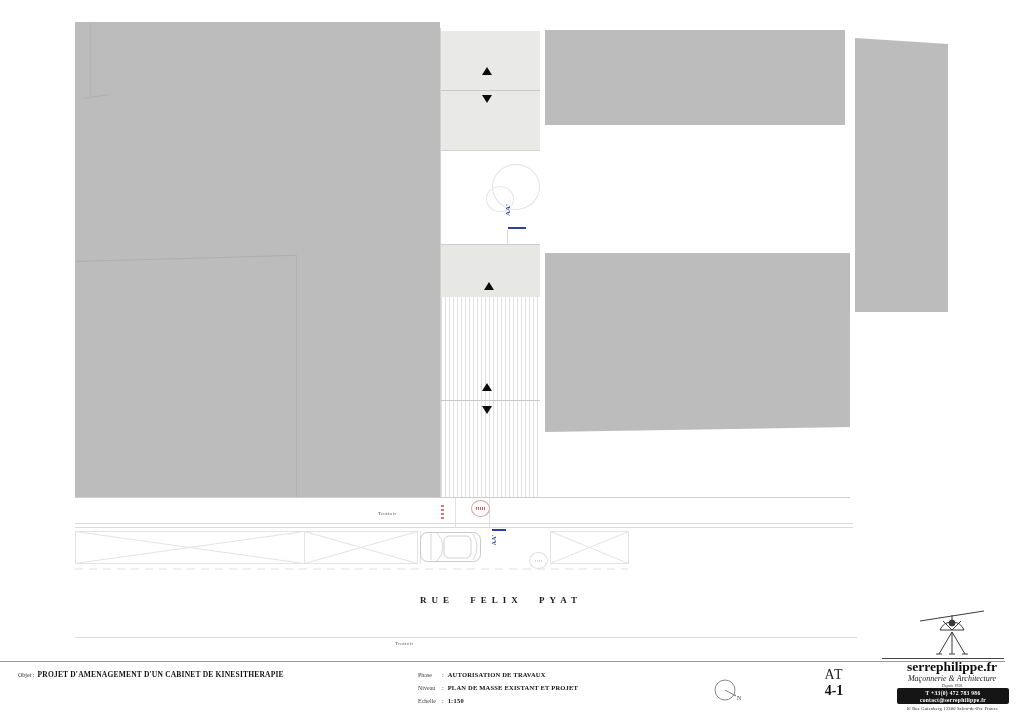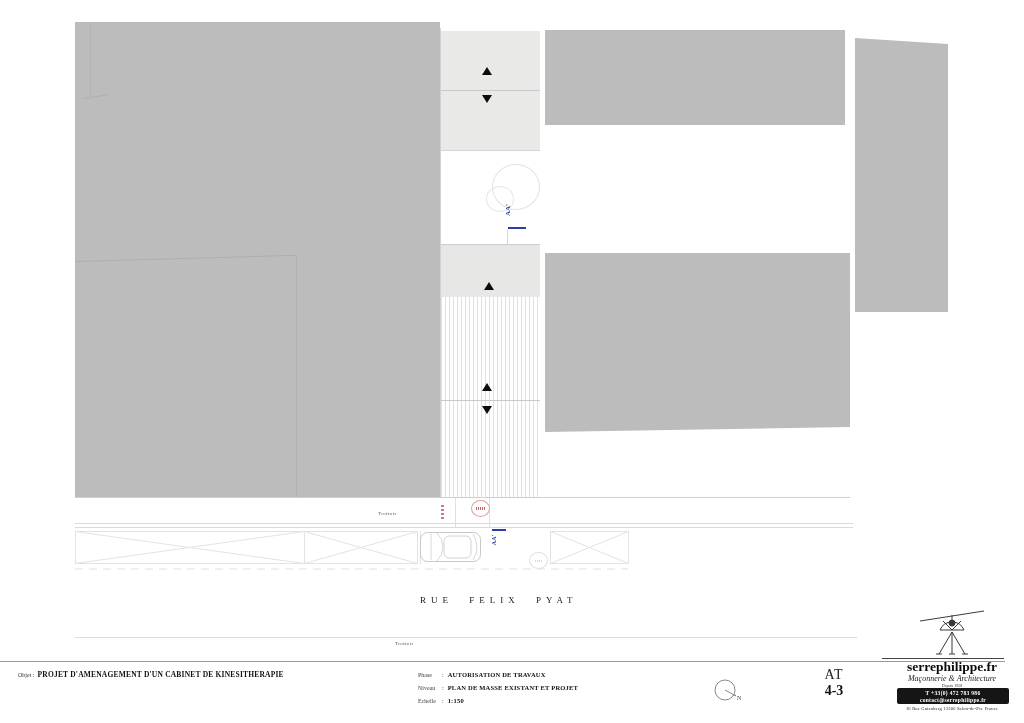--- a/index.html
+++ b/index.html
@@ -93,21 +93,21 @@
     </g>
   </svg>
 
   <div class="abs" style="left:492px;top:529px;width:14px;height:2px;background:#2e3fa3;"></div>
   <div class="abs rot90 blue center" style="left:486px;top:537px;width:16px;font-size:6px;font-weight:bold;">AA'</div>
 
   <div class="abs" style="left:529px;top:552px;width:17px;height:15px;border:1px solid #e0e0e0;border-radius:50%;display:flex;align-items:center;justify-content:center;">
     <div style="width:8px;height:2px;background:repeating-linear-gradient(90deg,#d8d8d8 0 1px,transparent 1px 2px);"></div>
   </div>
 
-  <div class="abs" style="left:420px;top:595px;font-size:9px;font-weight:normal;letter-spacing:5px;word-spacing:9px;color:#1a1a1a;">RUE FELIX PYAT</div>
+  <div class="abs" style="left:420px;top:595px;font-size:9px;font-weight:bold;letter-spacing:5px;word-spacing:9px;color:#1a1a1a;">RUE FELIX PYAT</div>
 
   <div class="abs" style="left:75px;top:637px;width:782px;height:1px;background:#dcdcdc;"></div>
   <div class="abs tiny" style="left:395px;top:641px;">Trottoir</div>
 
   <div class="abs" style="left:0;top:661px;width:1005px;height:1px;background:#999;"></div>
 
   <div class="abs row" style="left:18px;top:670px;gap:3px;">
     <span style="font-size:6px;color:#333;">Objet :</span>
     <span style="font-size:7.5px;font-weight:bold;letter-spacing:.2px;">PROJET D'AMENAGEMENT D'UN CABINET DE KINESITHERAPIE</span>
   </div>
@@ -129,21 +129,21 @@
   </div>
 
   <svg class="abs" style="left:712px;top:679px;" width="34" height="28" viewBox="0 0 34 28">
     <circle cx="13" cy="11" r="10" stroke="#888" fill="none" stroke-width="1"></circle>
     <line x1="13" y1="11" x2="24" y2="17" stroke="#888" stroke-width="1"></line>
     <path d="M24 17 l-3 0 l2 -2 z" fill="#888"></path>
     <text x="25" y="21" font-size="6" fill="#444">N</text>
   </svg>
 
   <div class="abs center" style="left:818px;top:667px;width:32px;font-size:14px;letter-spacing:1px;color:#222;">AT</div>
-  <div class="abs center" style="left:818px;top:683px;width:32px;font-size:14px;font-weight:bold;color:#111;">4-3</div>
+  <div class="abs center" style="left:818px;top:683px;width:32px;font-size:14px;font-weight:bold;color:#111;">4-1</div>
 
   <svg class="abs" style="left:912px;top:606px;" width="80" height="52" viewBox="0 0 80 52">
     <g stroke="#3a3a3a" fill="none" stroke-width="1">
       <line x1="8" y1="15" x2="72" y2="5"></line>
       <line x1="40" y1="9" x2="40" y2="15"></line>
       <circle cx="40" cy="17" r="3" fill="#3a3a3a"></circle>
       <path d="M28 24 A13 13 0 0 1 52 24 Z"></path>
       <line x1="40" y1="24" x2="31" y2="15"></line>
       <line x1="40" y1="24" x2="49" y2="15"></line>
       <line x1="40" y1="26" x2="27" y2="48"></line>

